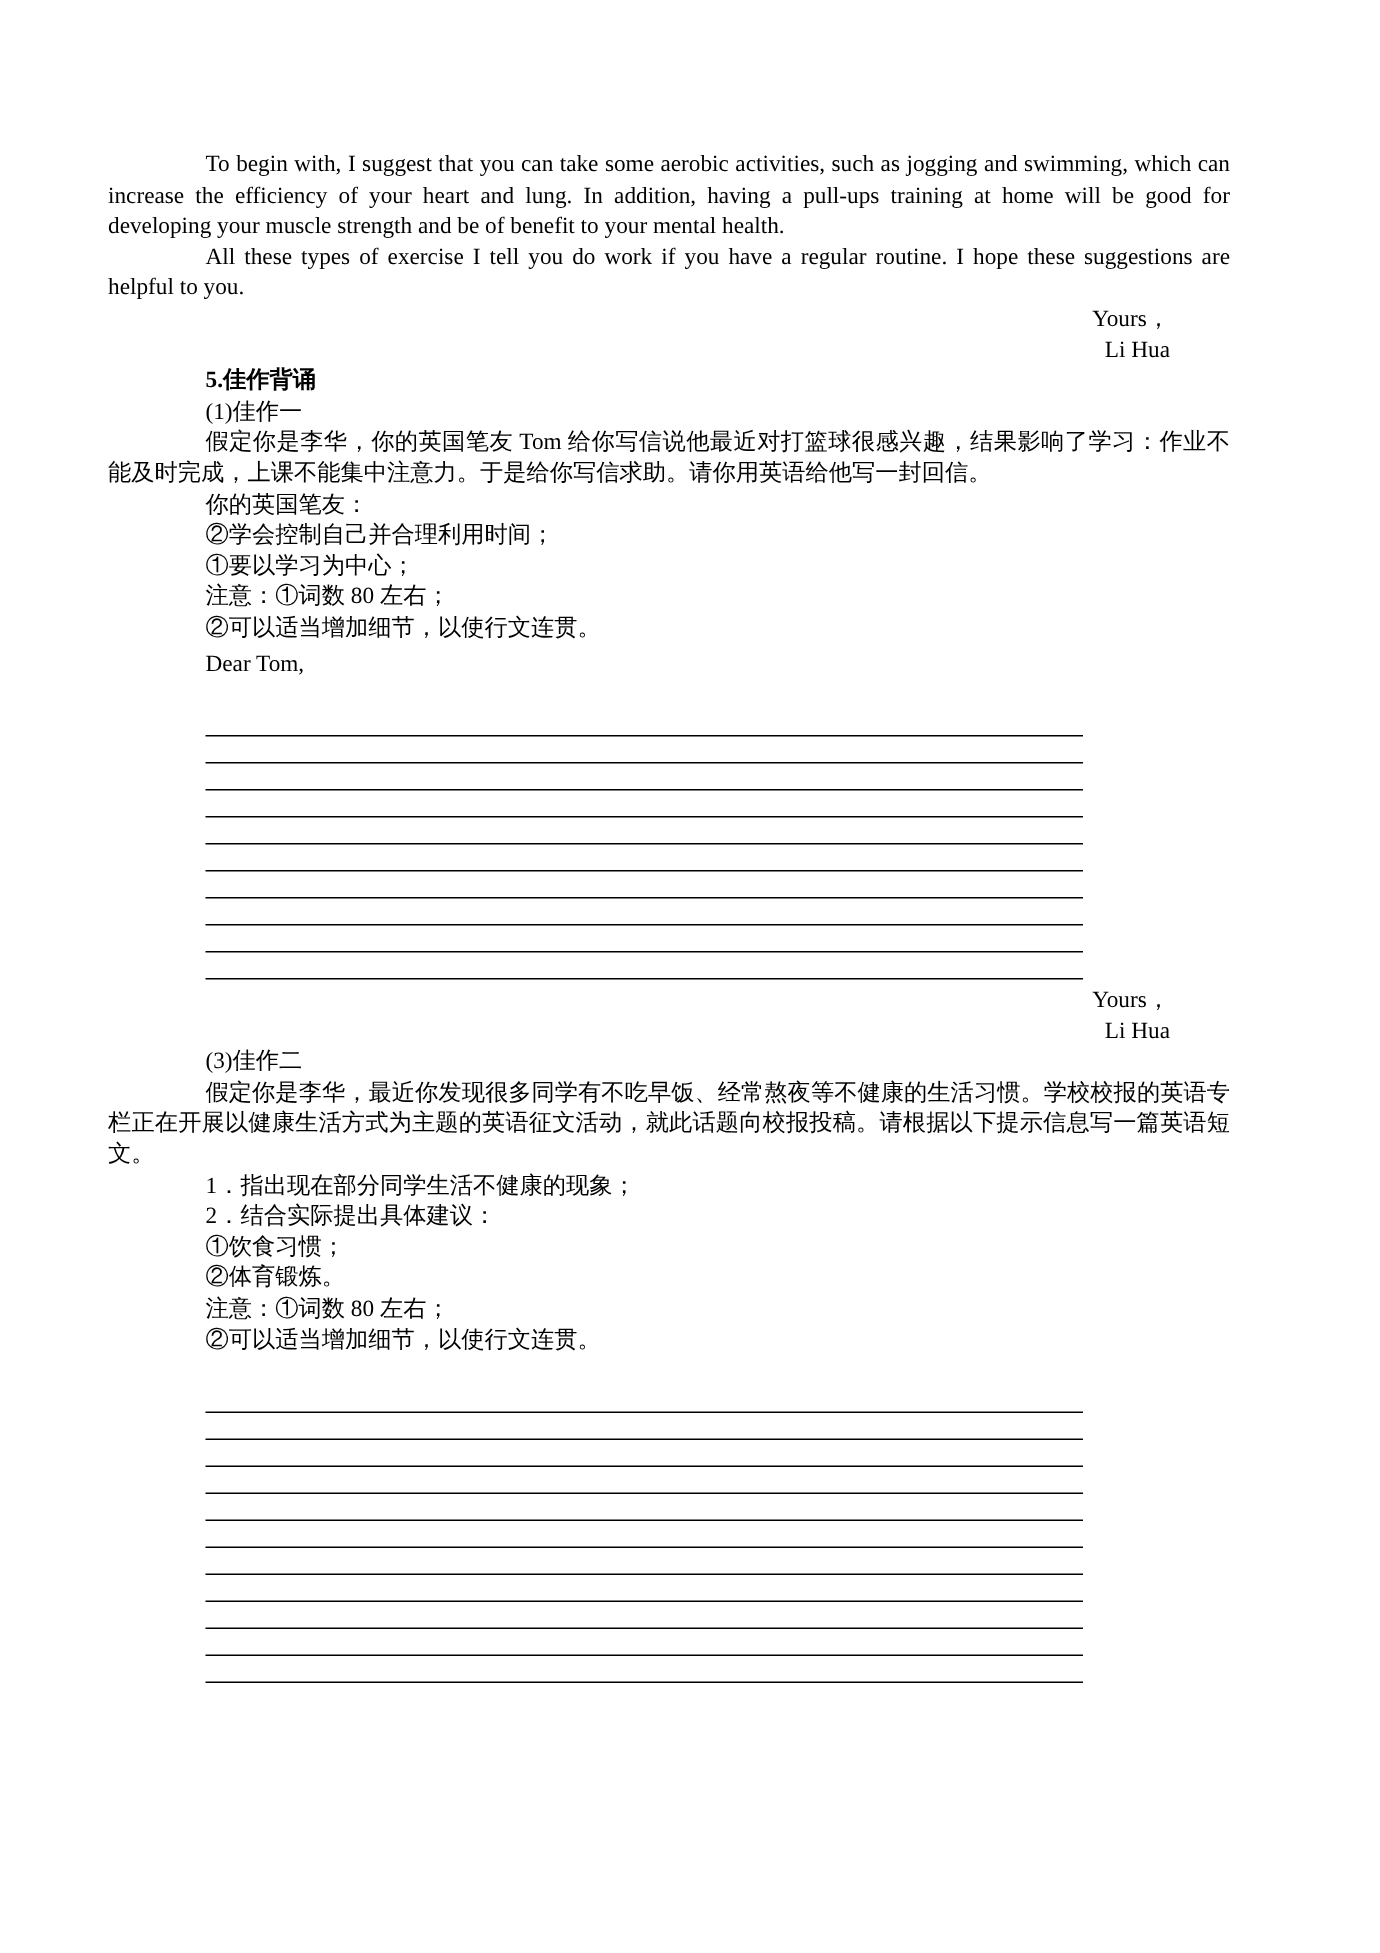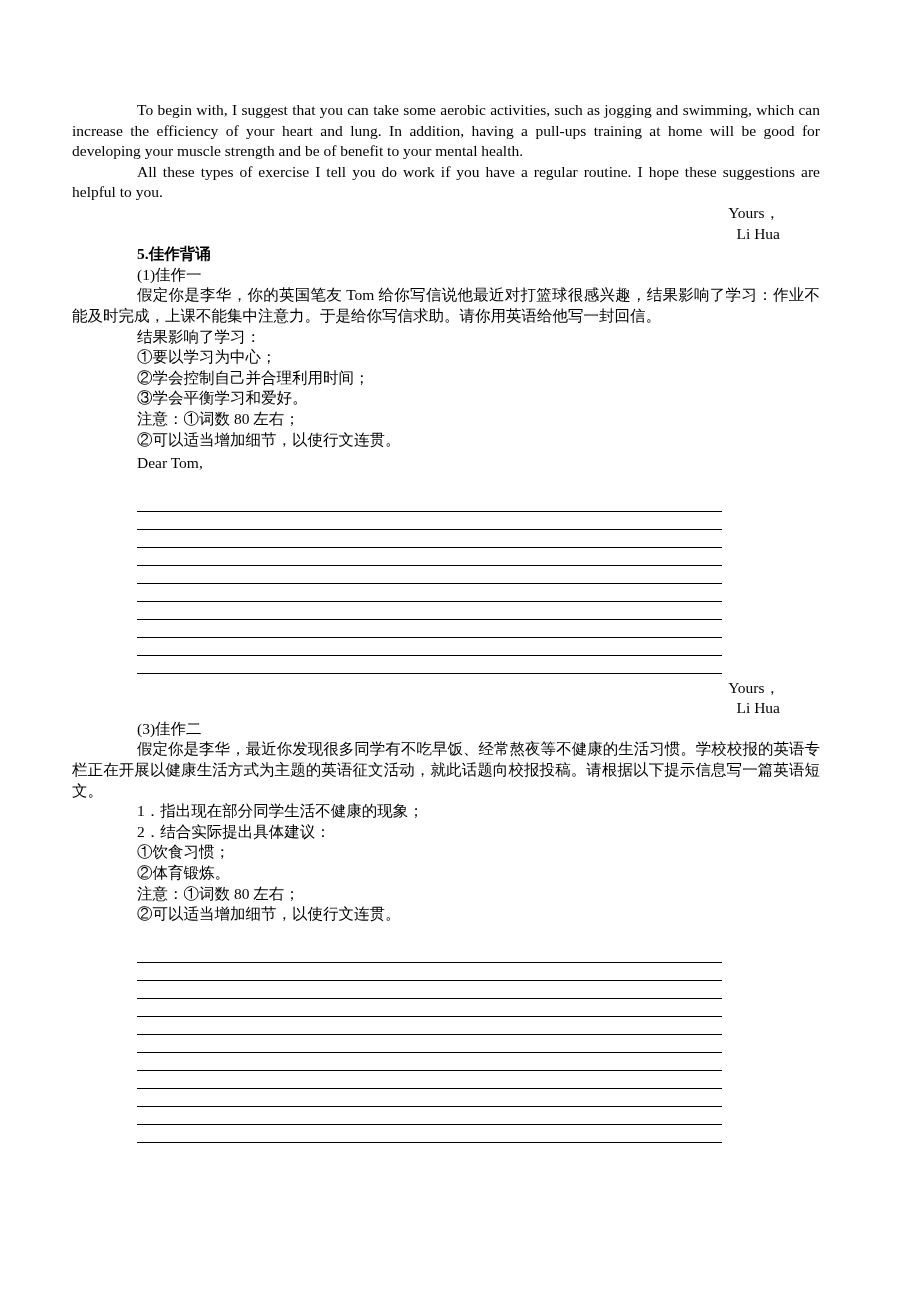--- a/index.html
+++ b/index.html
@@ -38,24 +38,23 @@
 
   <div class="sig">
     <div>Yours，</div>
     <div>Li Hua</div>
   </div>
 
   <div class="bold ind">5.佳作背诵</div>
 
   <div class="ind">(1)佳作一</div>
   <p class="justify ti">假定你是李华，你的英国笔友 Tom 给你写信说他最近对打篮球很感兴趣，结果影响了学习：作业不能及时完成，上课不能集中注意力。于是给你写信求助。请你用英语给他写一封回信。</p>
-  <div class="ind">结果影响了学习：</div>
+  <div class="ind">你的英国笔友：</div>
+  <div class="ind">②学会控制自己并合理利用时间；</div>
   <div class="ind">①要以学习为中心；</div>
-  <div class="ind">②学会控制自己并合理利用时间；</div>
-  <div class="ind">③学会平衡学习和爱好。</div>
   <div class="ind">注意：①词数 80 左右；</div>
   <div class="ind">②可以适当增加细节，以使行文连贯。</div>
   <div class="ind salutation">Dear Tom,</div>
 
   <div class="lines">
       <div class="blank-line"></div>
       <div class="blank-line"></div>
       <div class="blank-line"></div>
       <div class="blank-line"></div>
       <div class="blank-line"></div>

